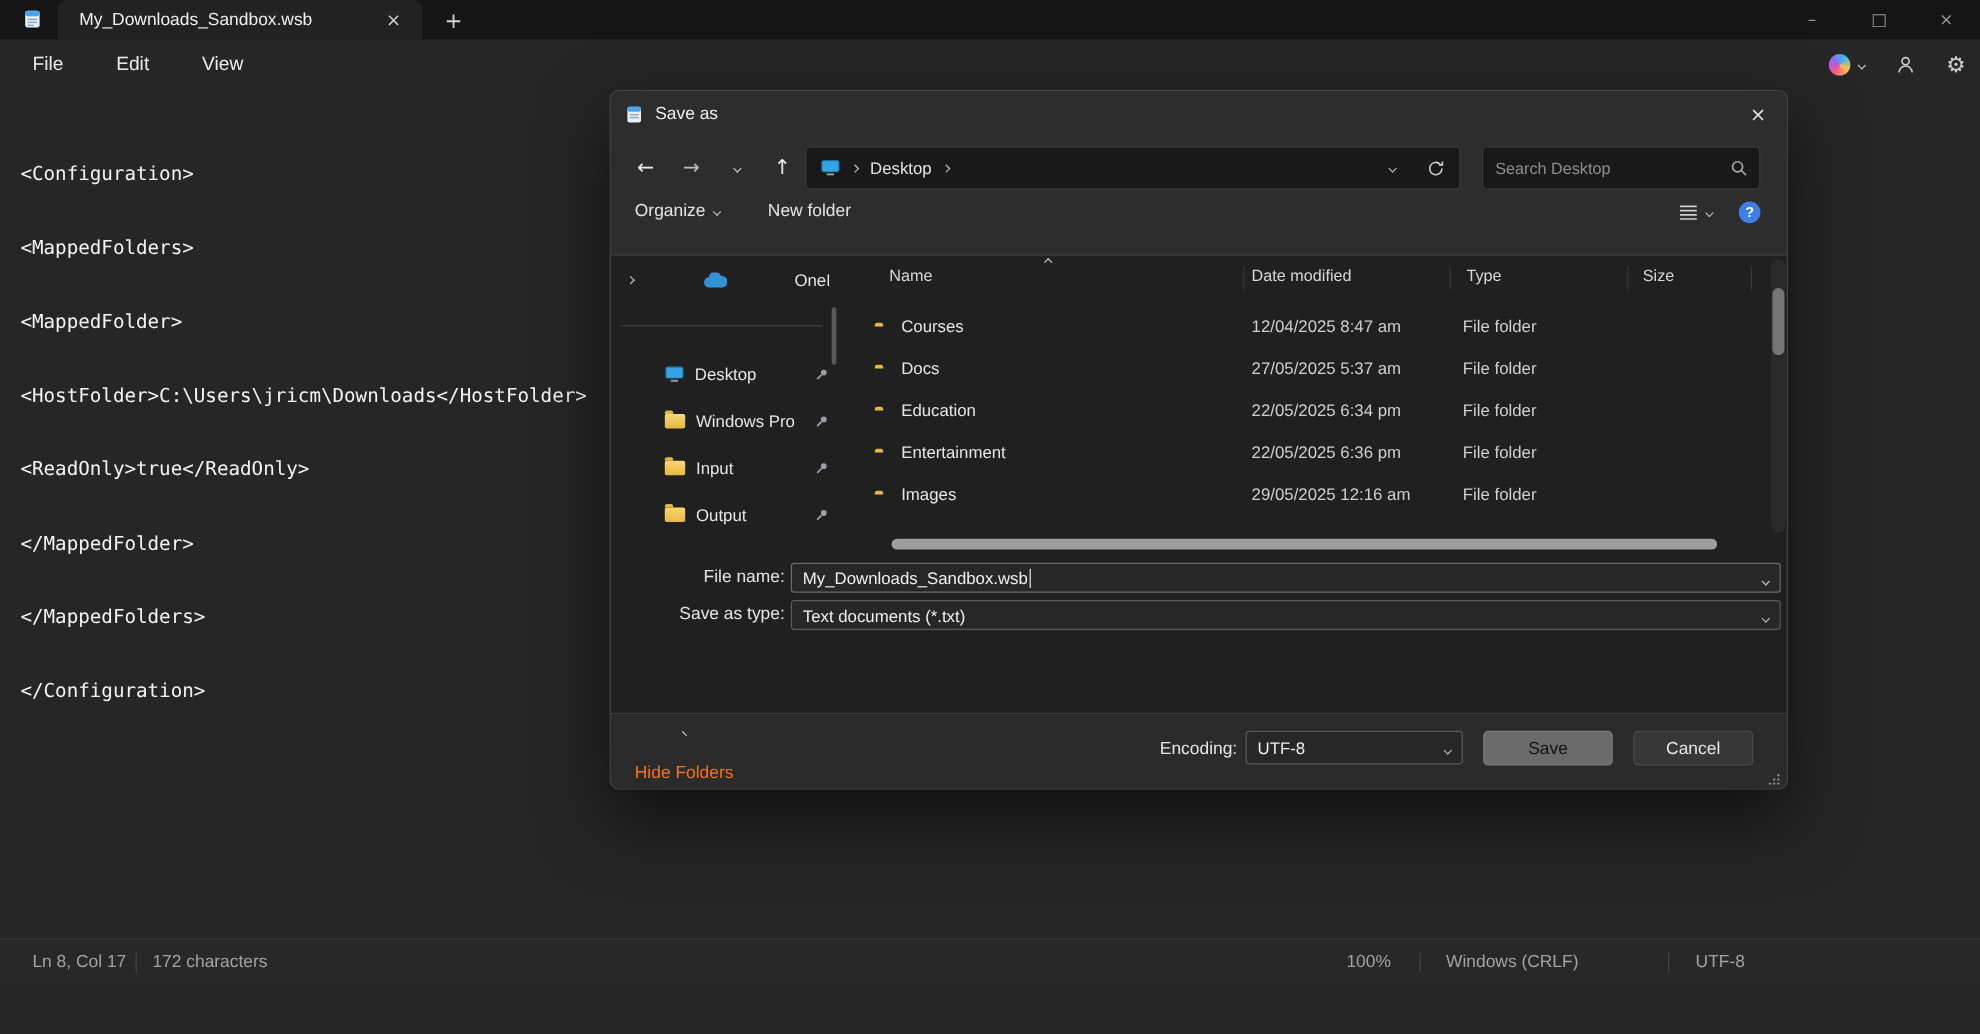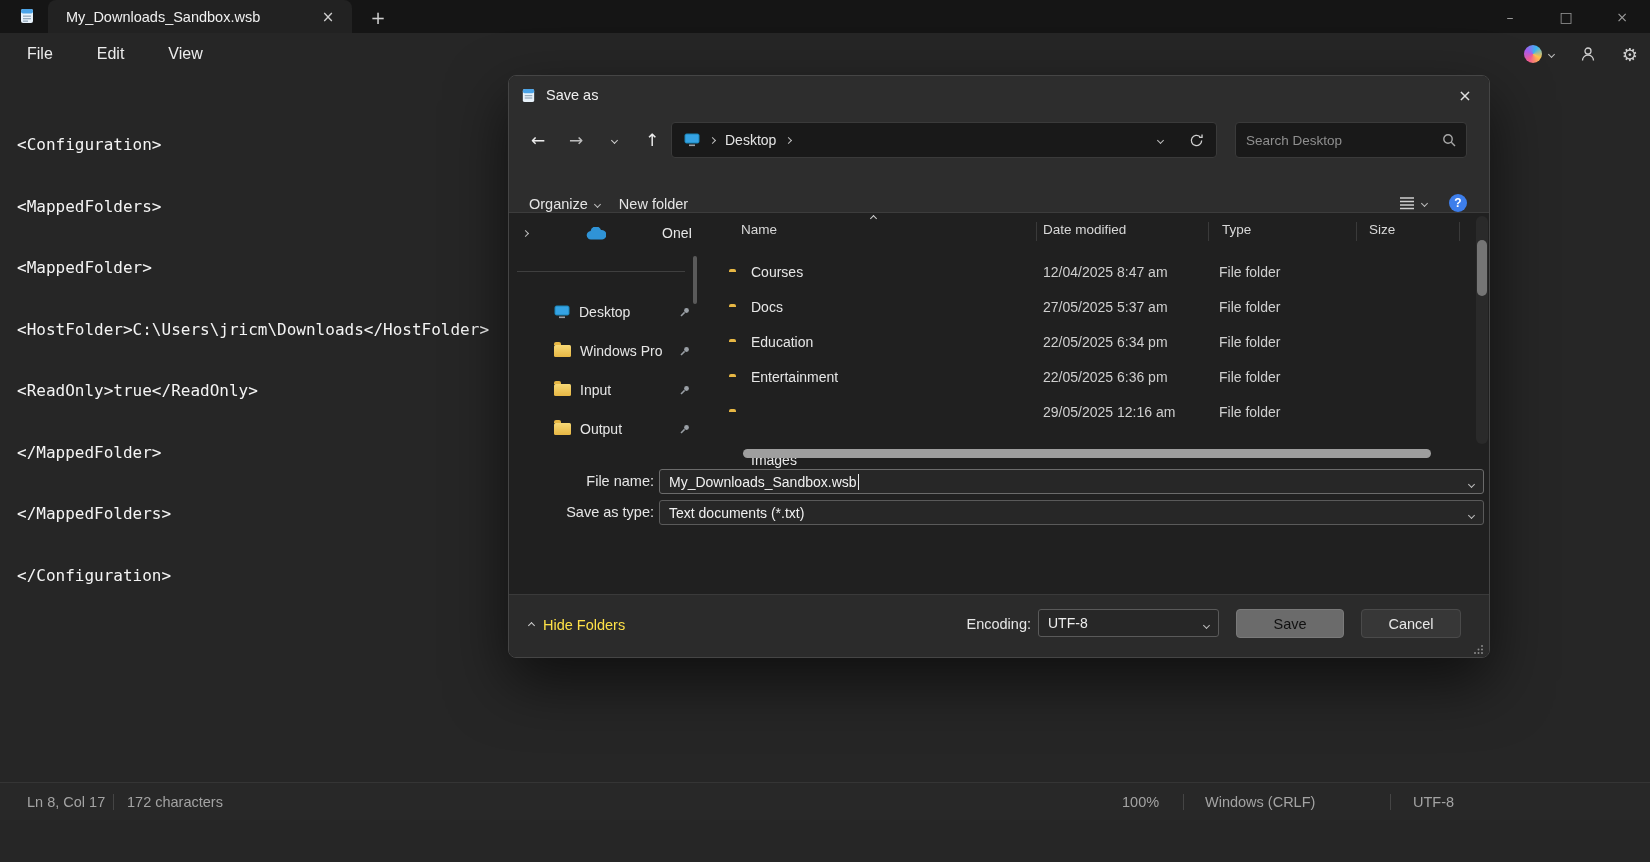--- a/index.html
+++ b/index.html
@@ -55,21 +55,21 @@
   .dlg-title { font-size:14.5px; color:#f0f0f0; margin-left:9px; }
   .dlg-close { position:absolute; right:0; top:0; width:48px; height:38px; display:flex; align-items:center; justify-content:center; color:#e0e0e0; font-size:16px; }
   .dlg-nav { position:absolute; top:42px; left:10px; right:22px; height:44px; display:flex; align-items:center; }
   .nav-btn { width:38px; height:32px; display:flex; align-items:center; justify-content:center; color:#ececec; font-size:17px; border-radius:4px; }
   .nav-btn.dim { color:#bdbdbd; }
   .breadcrumb { flex:1; height:36px; background:#191919; border:1px solid #3a3a3a; border-radius:4px; display:flex; align-items:center; padding:0 12px; gap:10px; color:#e4e4e4; font-size:14px; }
   .bc-spacer { flex:1; }
   .searchbox { width:232px; height:36px; margin-left:18px; background:#191919; border:1px solid #3a3a3a; border-radius:4px; display:flex; align-items:center; padding:0 10px; }
   .searchbox input { flex:1; background:transparent; border:none; outline:none; color:#e4e4e4; font-size:13.5px; font-family:"Liberation Sans",sans-serif; }
   .searchbox input::placeholder { color:#8f8f8f; }
-  .dlg-toolbar { position:absolute; top:92px; left:20px; right:22px; height:44px; display:flex; align-items:flex-end; gap:19px; font-size:14.5px; color:#e4e4e4; }
+  .dlg-toolbar { position:absolute; top:92px; left:20px; right:22px; height:44px; display:flex; align-items:flex-start; gap:40px; font-size:14.5px; color:#e4e4e4; }
   .tb-group { display:flex; align-items:center; gap:7px; }
   .tb-right { margin-left:auto; display:flex; align-items:center; gap:22px; }
   .help-circle { width:18px; height:18px; border-radius:50%; background:#3d7eeb; color:#fff; font-size:12px; font-weight:bold; display:flex; align-items:center; justify-content:center; }
 
   
   .dlg-body { position:absolute; top:138px; left:0; width:982px; height:247px; display:flex; }
   .sidebar { position:relative; width:190px; height:100%; }
   .side-row { position:absolute; left:0; height:34px; display:flex; align-items:center; font-size:14px; color:#e6e6e6; width:182px; border-radius:4px; }
   .side-label { white-space:nowrap; overflow:hidden; flex:1; }
   .side-sep { position:absolute; top:57px; left:8px; right:14px; height:1px; background:#3f3f3f; }
@@ -95,21 +95,21 @@
   .folder::before { content:""; position:absolute; top:-3px; left:0; width:7px; height:3px; background:#e7b744; border-radius:2px 2px 0 0; }
 
   
   .field-label { position:absolute; font-size:14.5px; color:#e6e6e6; text-align:right; width:135px; left:10px; }
   .field-box { position:absolute; left:150px; width:825px; height:25px; background:#272727; border:1px solid #6b6b6b; border-radius:3px; display:flex; align-items:center; padding:0 9px; font-size:14px; color:#f0f0f0; }
   .field-box .chevwrap { margin-left:auto; color:#bdbdbd; }
   .caret-bar { width:1px; height:16px; background:#eaeaea; margin-left:1px; }
 
   
   .dlg-footer { position:absolute; left:0; right:0; top:518px; height:65px; background:#2b2b2b; border-top:1px solid #3a3a3a; }
-  .hide-folders { position:absolute; left:14px; top:16px; height:28px; display:flex; align-items:center; gap:9px; font-size:14.5px; color:#fde047; padding:0 6px; border-radius:4px; }
+  .hide-folders { position:absolute; left:14px; top:16px; height:28px; display:flex; align-items:center; gap:24px; font-size:14.5px; color:#f97316; padding:0 6px; border-radius:4px;flex-direction:column; }
   .enc-label { position:absolute; top:21px; left:392px; width:130px; text-align:right; font-size:14.5px; color:#e6e6e6; }
   .enc-select { position:absolute; top:14px; left:529px; width:181px; height:28px; background:#272727; border:1px solid #5a5a5a; border-radius:3px; display:flex; align-items:center; padding:0 9px; font-size:14px; color:#ededed; }
   .enc-select .chevwrap { margin-left:auto; color:#bdbdbd; }
   .btn { position:absolute; top:14px; height:29px; border-radius:4px; display:flex; align-items:center; justify-content:center; font-size:14.5px; }
   .btn-save { left:727px; width:108px; background:#6b6b6b; color:#111111; border:1px solid #7a7a7a; }
   .btn-cancel { left:852px; width:100px; background:#373737; color:#e8e8e8; border:1px solid #4a4a4a; }
   .grip { position:absolute; right:5px; bottom:4px; }
 </style>
 </head>
 <body>
@@ -331,21 +331,21 @@
             <span class="fl-cell fl-type" style="left:520px;">File folder</span>
           </div>
           <div class="fl-row">
             <span class="fl-cell" style="left:30px;"><span class="folder"></span></span>
             <span class="fl-cell" style="left:52px;">Entertainment</span>
             <span class="fl-cell fl-date" style="left:344px;">22/05/2025 6:36 pm</span>
             <span class="fl-cell fl-type" style="left:520px;">File folder</span>
           </div>
           <div class="fl-row">
             <span class="fl-cell" style="left:30px;"><span class="folder"></span></span>
-            <span class="fl-cell" style="left:52px;margin-top:48px;">Images</span>
+            <span class="fl-cell" style="left:52px;">Images</span>
             <span class="fl-cell fl-date" style="left:344px;">29/05/2025 12:16 am</span>
             <span class="fl-cell fl-type" style="left:520px;">File folder</span>
           </div>
         </div>
 
         <div class="vscroll">
             <div class="vthumb"></div>
           </div>
         <div class="hscroll">
             <div class="hthumb"></div>

